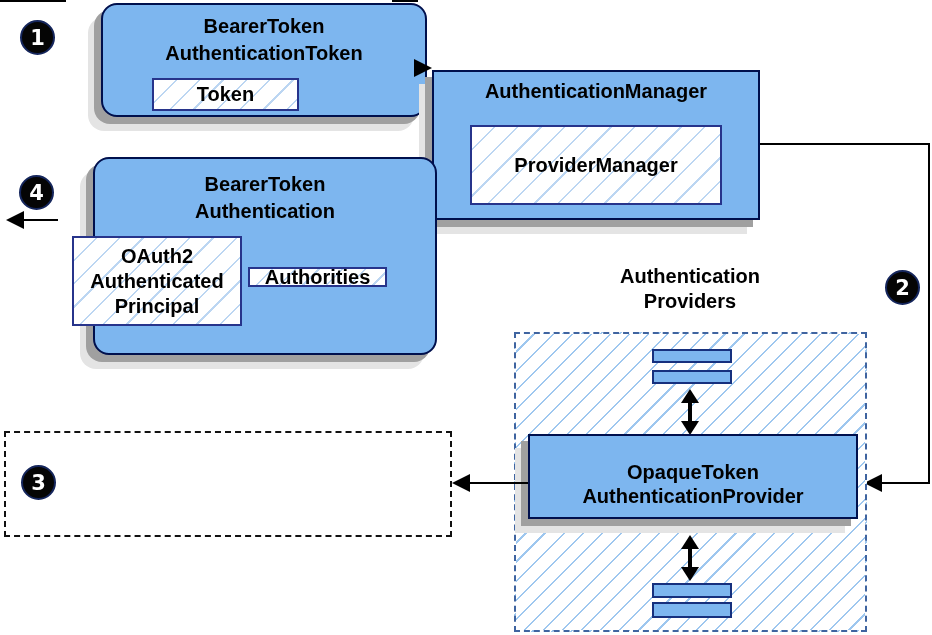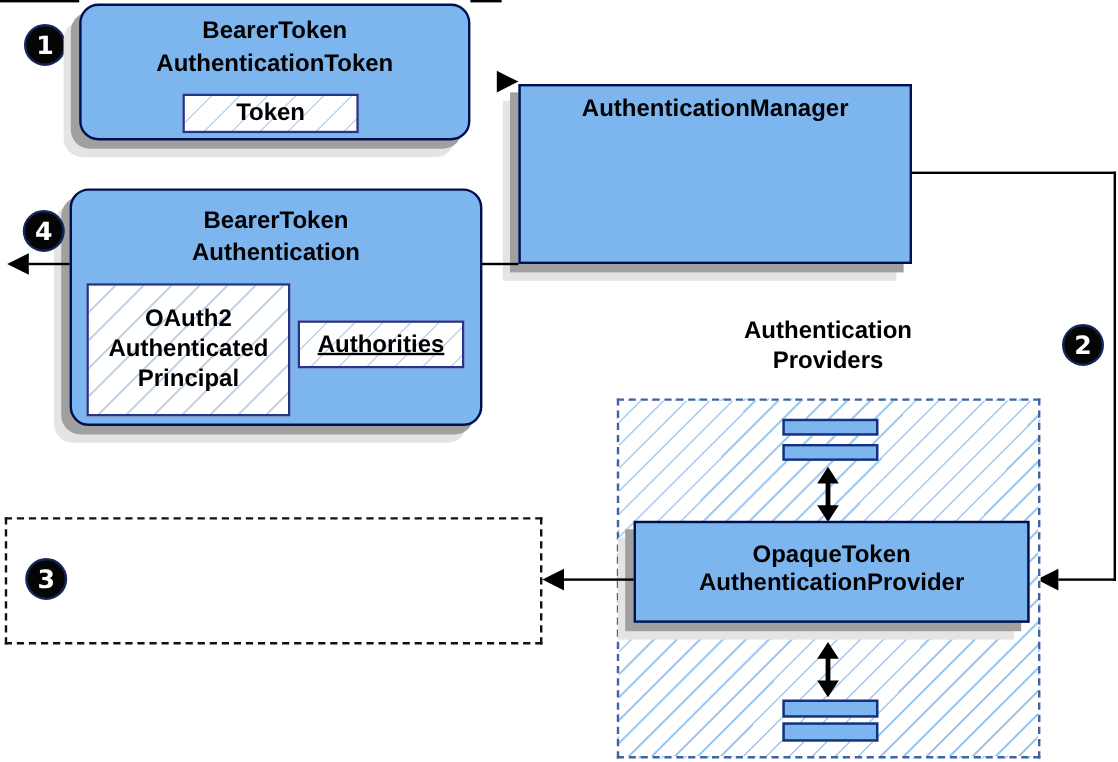--- a/index.html
+++ b/index.html
@@ -6,21 +6,21 @@
   #canvas{
     position:relative;width:932px;height:635px;background:#ffffff;overflow:hidden;
     font-family:"Liberation Sans","DejaVu Sans",sans-serif;font-weight:bold;color:#000;
   }
   .abs{position:absolute;box-sizing:border-box;}
   
   .bluebox{
     background:#7db6ef;border:2px solid #00104d;
     box-shadow:-7px 7px 0 #a0a0a0,-13px 14px 0 #e4e4e4;
   }
-  .rounded{border-radius:16px;}
+  .rounded{border-radius:16px;margin-left:35px;}
   
   .hatch{
     background-color:#ffffff;
     background-image:repeating-linear-gradient(135deg,#ffffff 0px,#ffffff 15px,#bcd6f2 15px,#bcd6f2 16.5px);
     border:2px solid #27348b;
     display:flex;align-items:center;justify-content:center;text-align:center;
   }
   .label{white-space:pre-line;text-align:center;display:block;}
   .fs20{font-size:20px;line-height:27px;}
   .fs19{font-size:20px;line-height:25px;}
@@ -65,41 +65,44 @@
   <div class="abs hatch" style="left:152px;top:78px;width:147px;height:33px;">
     <span class="fs20">Token</span>
   </div>
 
   <div class="abs hline" style="left:392px;top:67;width:26px;"></div>
   <div class="abs tri-right" style="left:414px;top:59px;"></div>
 
   <div class="abs bluebox" style="left:432px;top:70px;width:328px;height:150px;">
     <span class="label fs20" style="margin-top:6px;">AuthenticationManager</span>
   </div>
+  <div class="abs hatch" style="left:470px;top:125px;width:252px;height:80px;">
+    <span class="fs20">ProviderManager</span>
+  </div>
 
   <div class="abs hline" style="left:760px;top:143px;width:170px;"></div>
   <div class="abs vline" style="left:928px;top:143px;height:341px;"></div>
   <div class="abs hline" style="left:882px;top:482px;width:48px;"></div>
   <div class="abs tri-left" style="left:864px;top:474px;"></div>
   <div class="abs badge" style="left:885px;top:270px;">
     <span>2</span>
   </div>
 
   <div class="abs hline" style="left:400px;top:219px;width:32px;"></div>
 
   <div class="abs bluebox rounded" style="left:58px;top:157px;width:344px;height:198px;">
     <span class="label fs20" style="margin-top:12px;">BearerToken
 Authentication</span>
   </div>
-  <div class="abs hatch" style="left:72px;top:236px;width:170px;height:111px;">
+  <div class="abs hatch" style="left:72px;top:236px;width:170px;height:90px;">
     <span class="label fs19">OAuth2
 Authenticated
 Principal</span>
   </div>
-  <div class="abs hatch" style="left:248px;top:267px;width:139px;height:40px;text-decoration:underline;">
+  <div class="abs hatch" style="left:248px;top:267px;width:139px;height:20px;">
     <span class="fs20">Authorities</span>
   </div>
 
   <div class="abs hline" style="left:24px;top:219px;width:34px;"></div>
   <div class="abs tri-left" style="left:6px;top:211px;"></div>
   <div class="abs badge" style="left:19px;top:175px;">
     <span>4</span>
   </div>
 
   <span class="abs label fs19" style="left:565px;top:264px;width:250px;">Authentication
@@ -107,21 +110,21 @@
   <div class="abs providers-area" style="left:514px;top:332px;width:353px;height:300px;"></div>
 
   <div class="abs bar" style="left:652px;top:349px;"></div>
   <div class="abs bar" style="left:652px;top:370px;"></div>
 
   <div class="abs tri-up" style="left:681px;top:389px;"></div>
   <div class="abs vline" style="left:688px;top:401px;height:22px;width:4px;"></div>
   <div class="abs tri-down" style="left:681px;top:421px;"></div>
 
   <div class="abs bluebox" style="left:528px;top:434px;width:330px;height:85px;">
-    <span class="label" style="margin-top:14px;font-size:20px;line-height:24px;">OpaqueToken
+    <span class="label" style="margin-top:24px;font-size:20px;line-height:24px;">OpaqueToken
 AuthenticationProvider</span>
   </div>
 
   <div class="abs tri-up" style="left:681px;top:535px;"></div>
   <div class="abs vline" style="left:688px;top:547px;height:22px;width:4px;"></div>
   <div class="abs tri-down" style="left:681px;top:567px;"></div>
 
   <div class="abs bar" style="left:652px;top:583px;height:15px;"></div>
   <div class="abs bar" style="left:652px;top:602px;height:16px;"></div>
 

